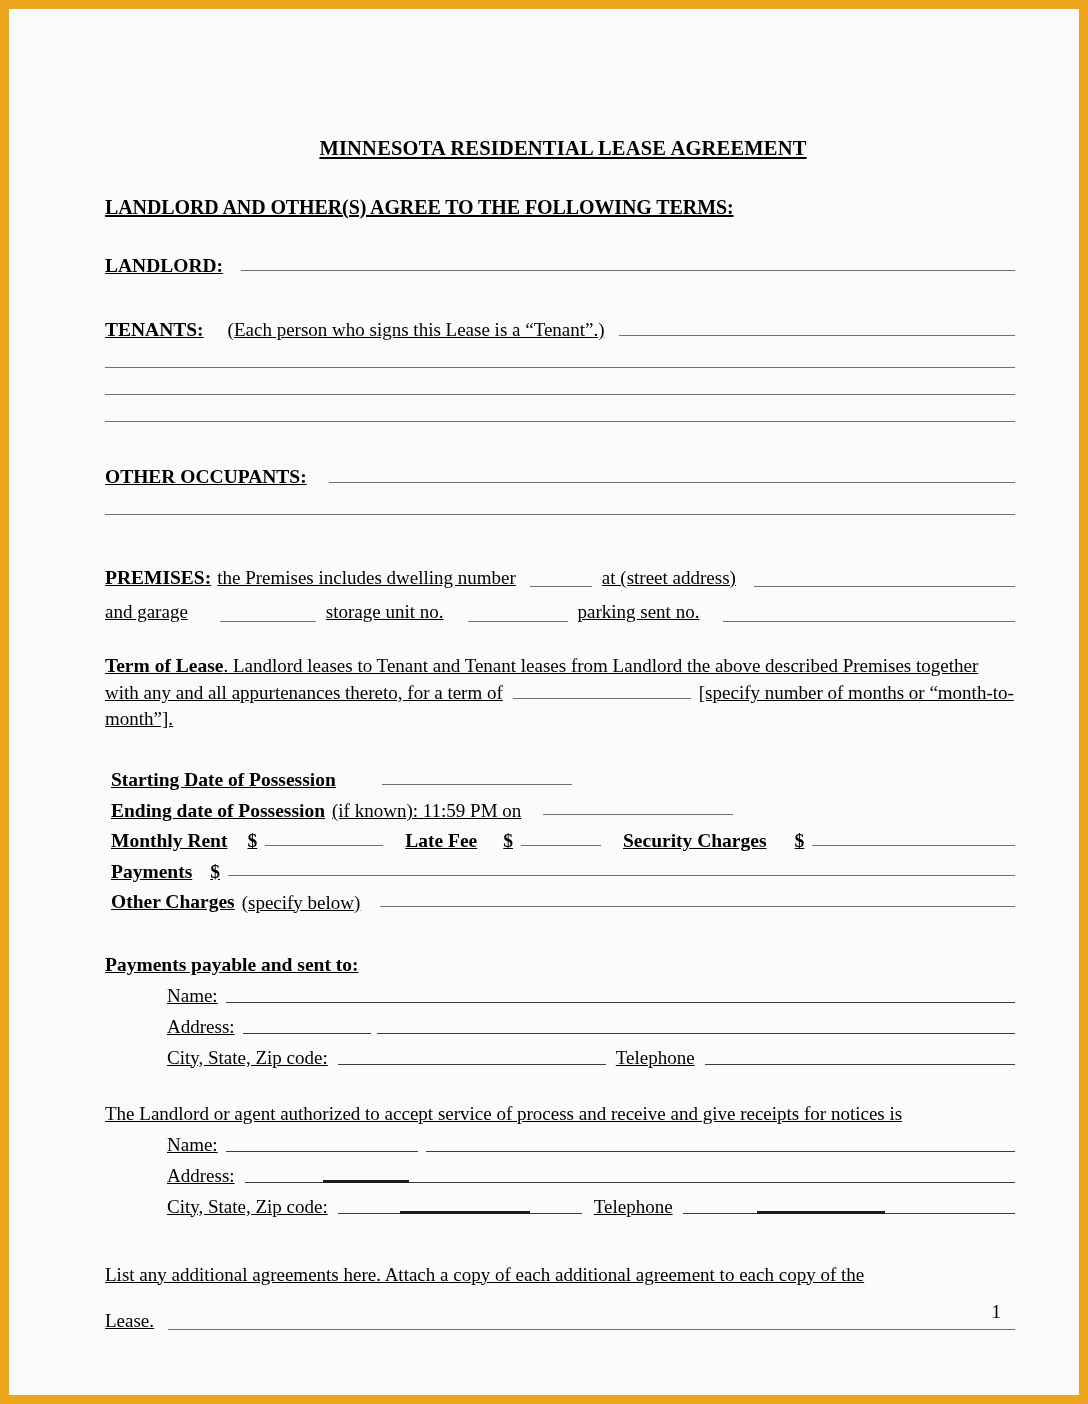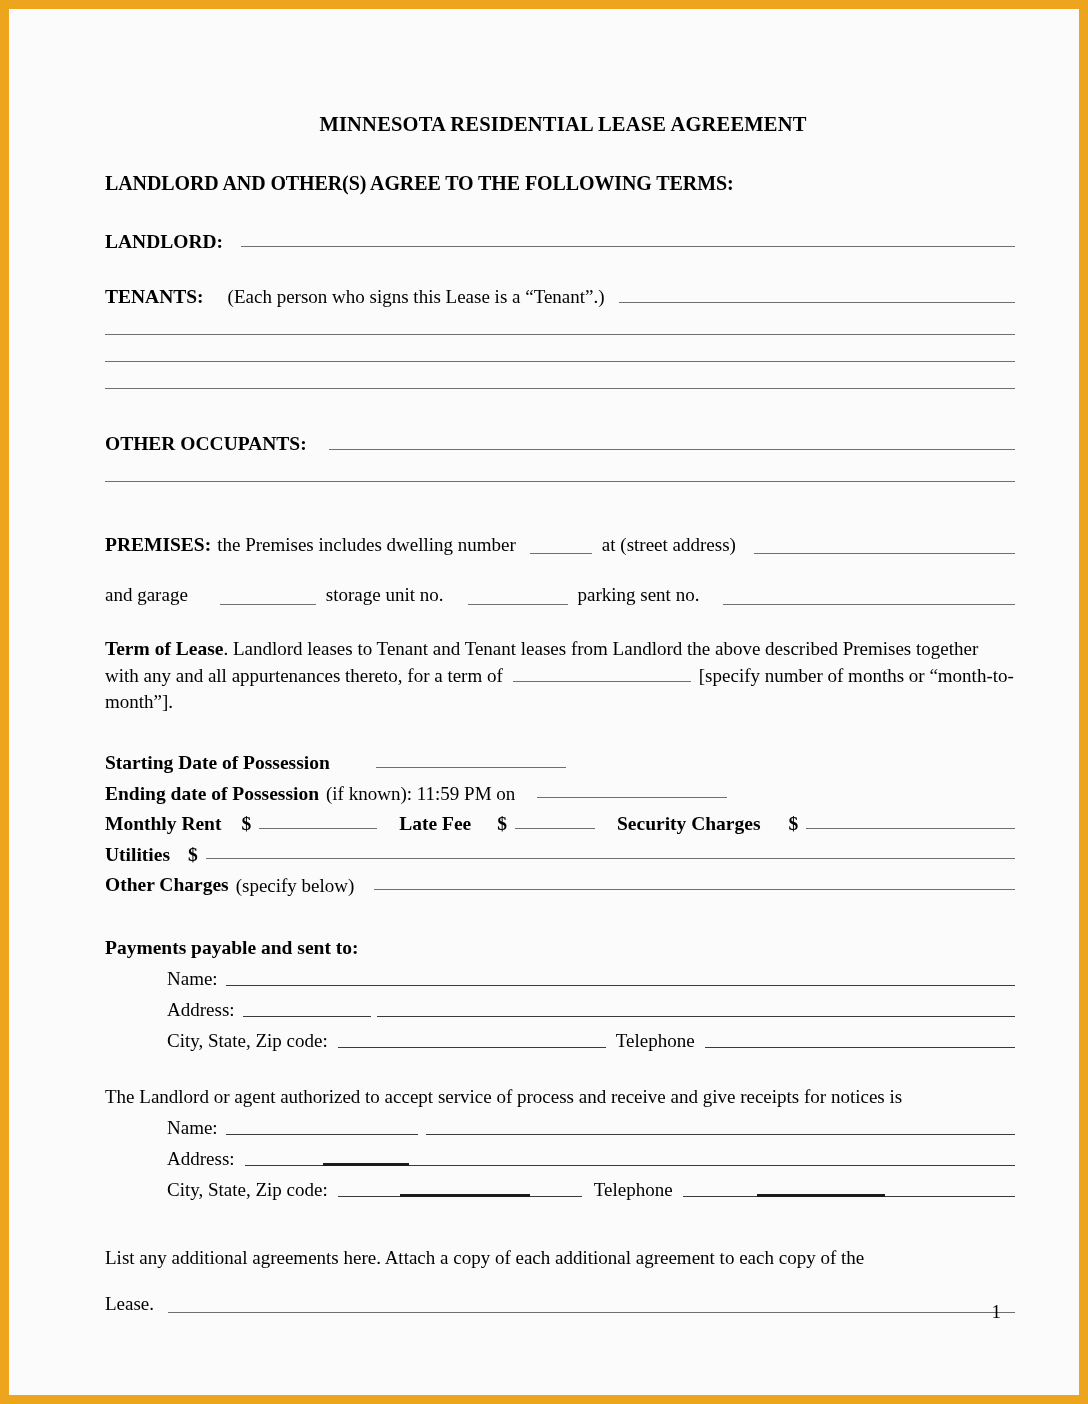--- a/index.html
+++ b/index.html
@@ -25,22 +25,23 @@
   .sheet {
     position: absolute;
     left: 0; top: 0;
     width: 1070px;
     height: 1386px;
     background: #fbfbfb;
   }
   .content {
     position: absolute;
     left: 96px;
-    top: 104px;
+    top: 128px;
     width: 910px;
+    text-decoration: underline;
   }
 
   
   .doc-title {
     text-align: center;
     font-weight: bold;
     font-size: 20.5px;
     letter-spacing: 0.2px;
     margin: 0 0 36px 0;
     padding-left: 6px;
@@ -72,42 +73,42 @@
     border-bottom: 1.5px solid #6f6f6f;
     height: 0;
   }
   .rule-dark {
     border-bottom: 1.7px solid #3a3a3a;
     height: 0;
   }
   .grow { flex: 1 1 auto; }
 
   
-  .landlord-row { margin-bottom: 33px; }
+  .landlord-row { margin-bottom: 42px; }
   .landlord-rule { margin-left: 18px; margin-bottom: 6px; }
 
   
   .tenant-rule { margin-left: 14px; margin-bottom: 5px; width: 335px; }
   .full-rule { margin-bottom: 5px; }
 
   .blank-line { margin-top: 26px; }
 
   
   .occ-block { margin-top: 44px; }
   .occ-rule { margin-left: 18px; margin-bottom: 5px; }
 
   
   .premises-block { margin-top: 48px; line-height: 1.5; }
   .u { display: inline-block; border-bottom: 1.5px solid #6f6f6f; height: 17px; vertical-align: baseline; }
 
   
   .term-block { margin-top: 26px; font-size: 19px; line-height: 1.38; }
 
   
-  .money-block { margin-top: 38px; line-height: 1.0; }
+  .money-block { margin-top: 38px; line-height: 1.0; margin-left: 6px; }
   .mrow { margin-bottom: 11px; }
 
   
   .pay-head { margin-top: 42px; font-weight: bold; font-size: 19.5px; }
   .pay-intro { margin-top: 34px; font-size: 19px; }
   .indent { padding-left: 62px; }
   .fld-row { margin-top: 9px; }
 
   .agree-block { margin-top: 44px; font-size: 19px; line-height: 1.4; }
 
@@ -164,21 +165,21 @@
       <div class="premises-block">
         <div class="row">
           <span class="lbl-b">PREMISES:</span>
           <span class="txt" style="margin-left:6px">the Premises includes dwelling number</span>
           <span class="rule" style="width:62px;margin:0 10px 5px 14px"></span>
           <span class="txt">at (street address)</span>
           <span class="rule grow" style="margin-left:18px;margin-bottom:5px"></span>
         </div>
 
 
-        <div class="row" style="margin-top:22px">
+        <div class="row" style="margin-top:6px">
           <span class="txt">and garage</span>
           <span class="rule" style="width:96px;margin:0 10px 5px 32px"></span>
           <span class="txt">storage unit no.</span>
           <span class="rule" style="width:100px;margin:0 10px 5px 24px"></span>
           <span class="txt">parking sent no.</span>
           <span class="rule grow" style="margin-left:24px;margin-bottom:5px"></span>
         </div>
       </div>
 
       <div class="term-block">
@@ -203,21 +204,21 @@
           <span class="rule" style="width:118px;margin:0 10px 5px 8px"></span>
           <span class="lbl-b" style="margin-left:12px">Late Fee</span>
           <span class="lbl-b" style="margin-left:26px">$</span>
           <span class="rule" style="width:80px;margin:0 10px 5px 8px"></span>
           <span class="lbl-b" style="margin-left:12px">Security Charges</span>
           <span class="lbl-b" style="margin-left:28px">$</span>
           <span class="rule grow" style="margin-left:8px;margin-bottom:5px"></span>
         </div>
 
         <div class="row mrow">
-          <span class="lbl-b">Utilities</span>
+          <span class="lbl-b">Payments</span>
           <span class="lbl-b" style="margin-left:18px">$</span>
           <span class="rule grow" style="margin-left:8px;margin-bottom:5px"></span>
         </div>
 
         <div class="row mrow">
           <span class="lbl-b">Other Charges</span>
           <span class="txt-sm" style="margin-left:7px">(specify below)</span>
           <span class="rule grow" style="margin-left:20px;margin-bottom:5px"></span>
         </div>
       </div>

